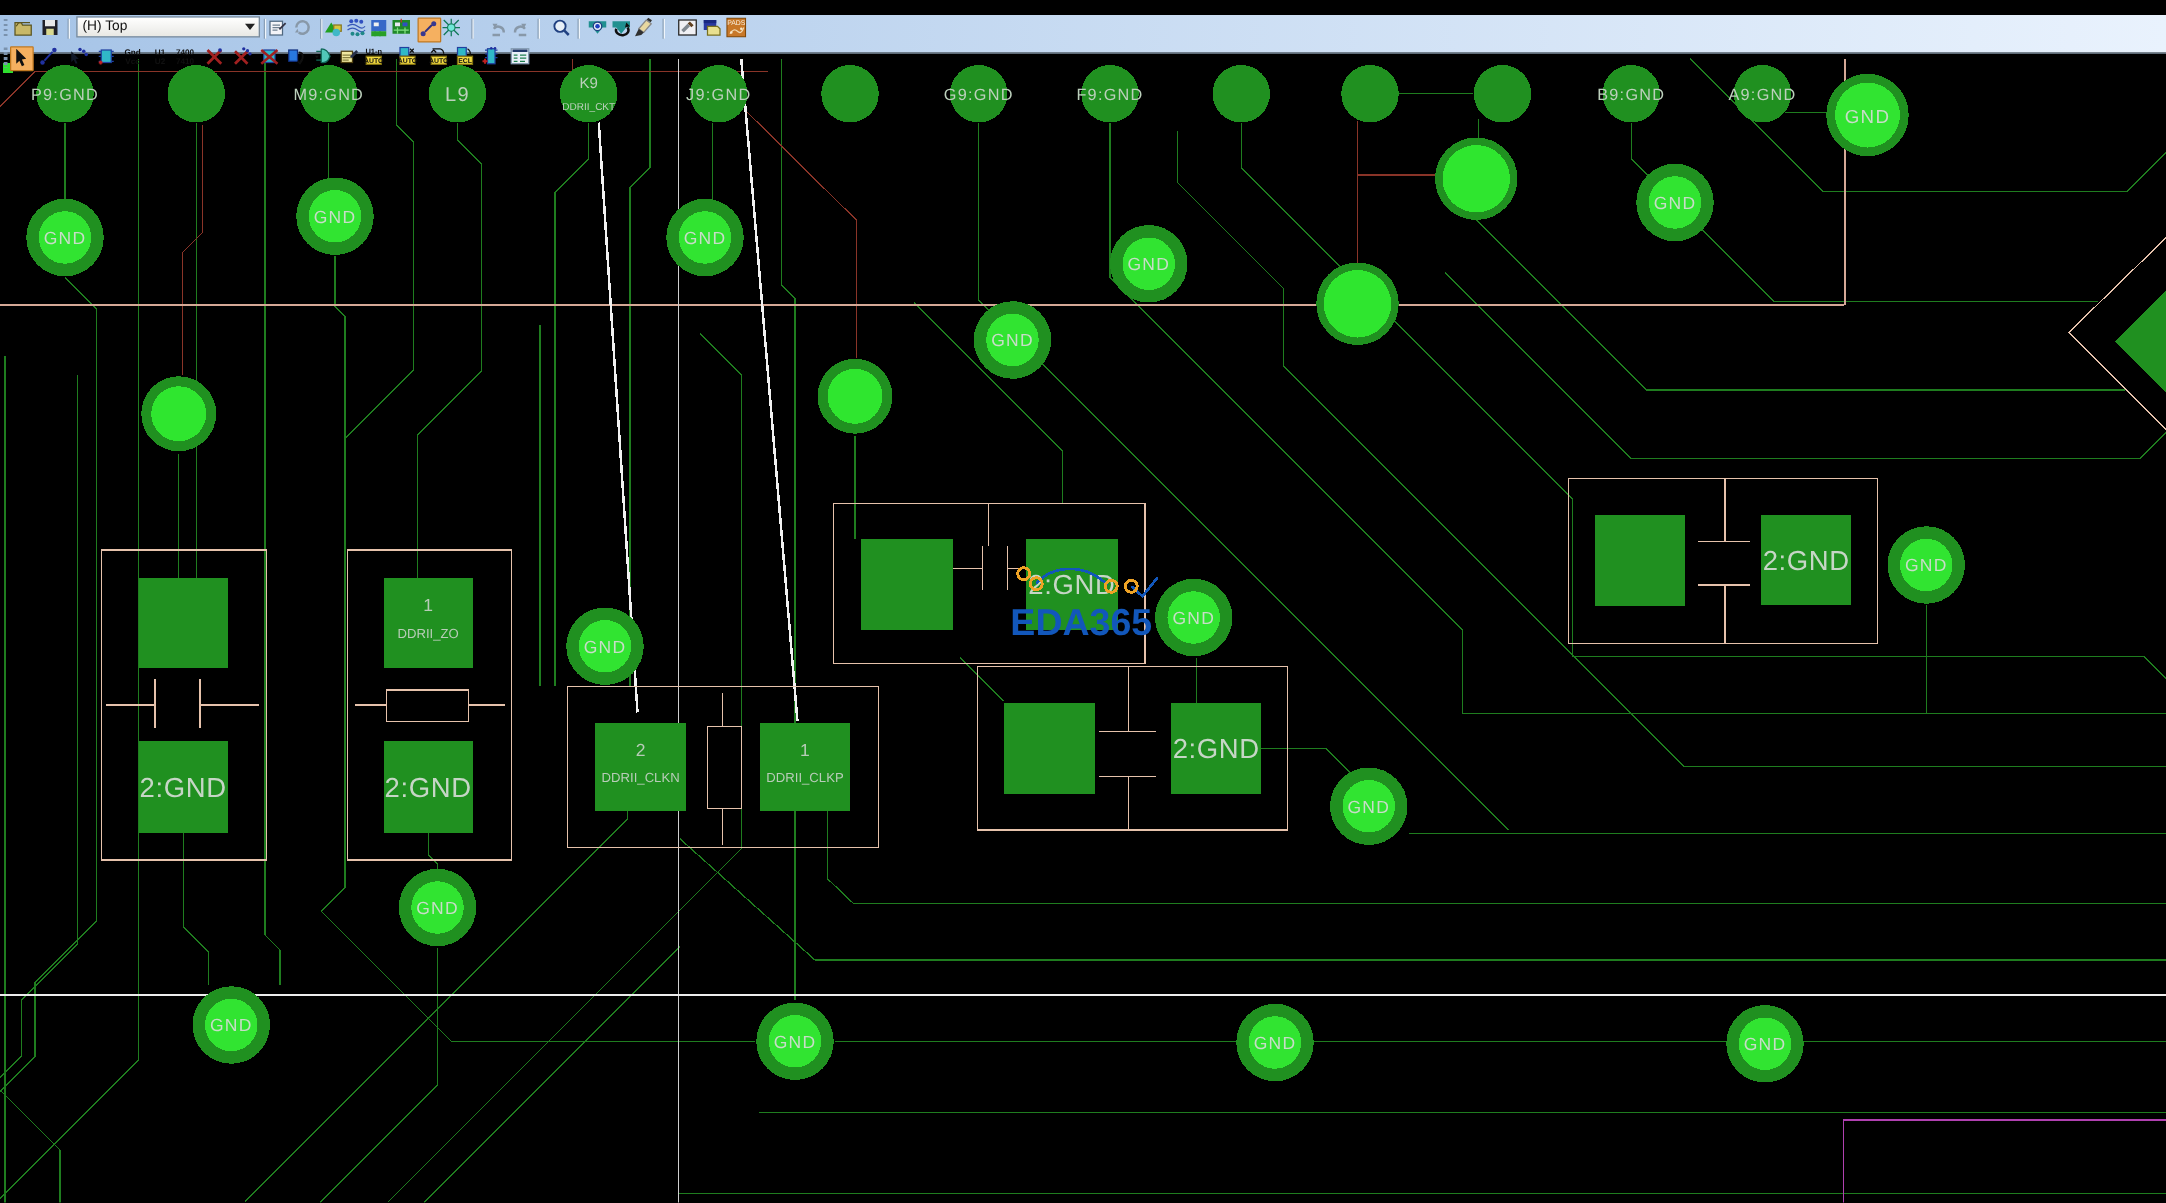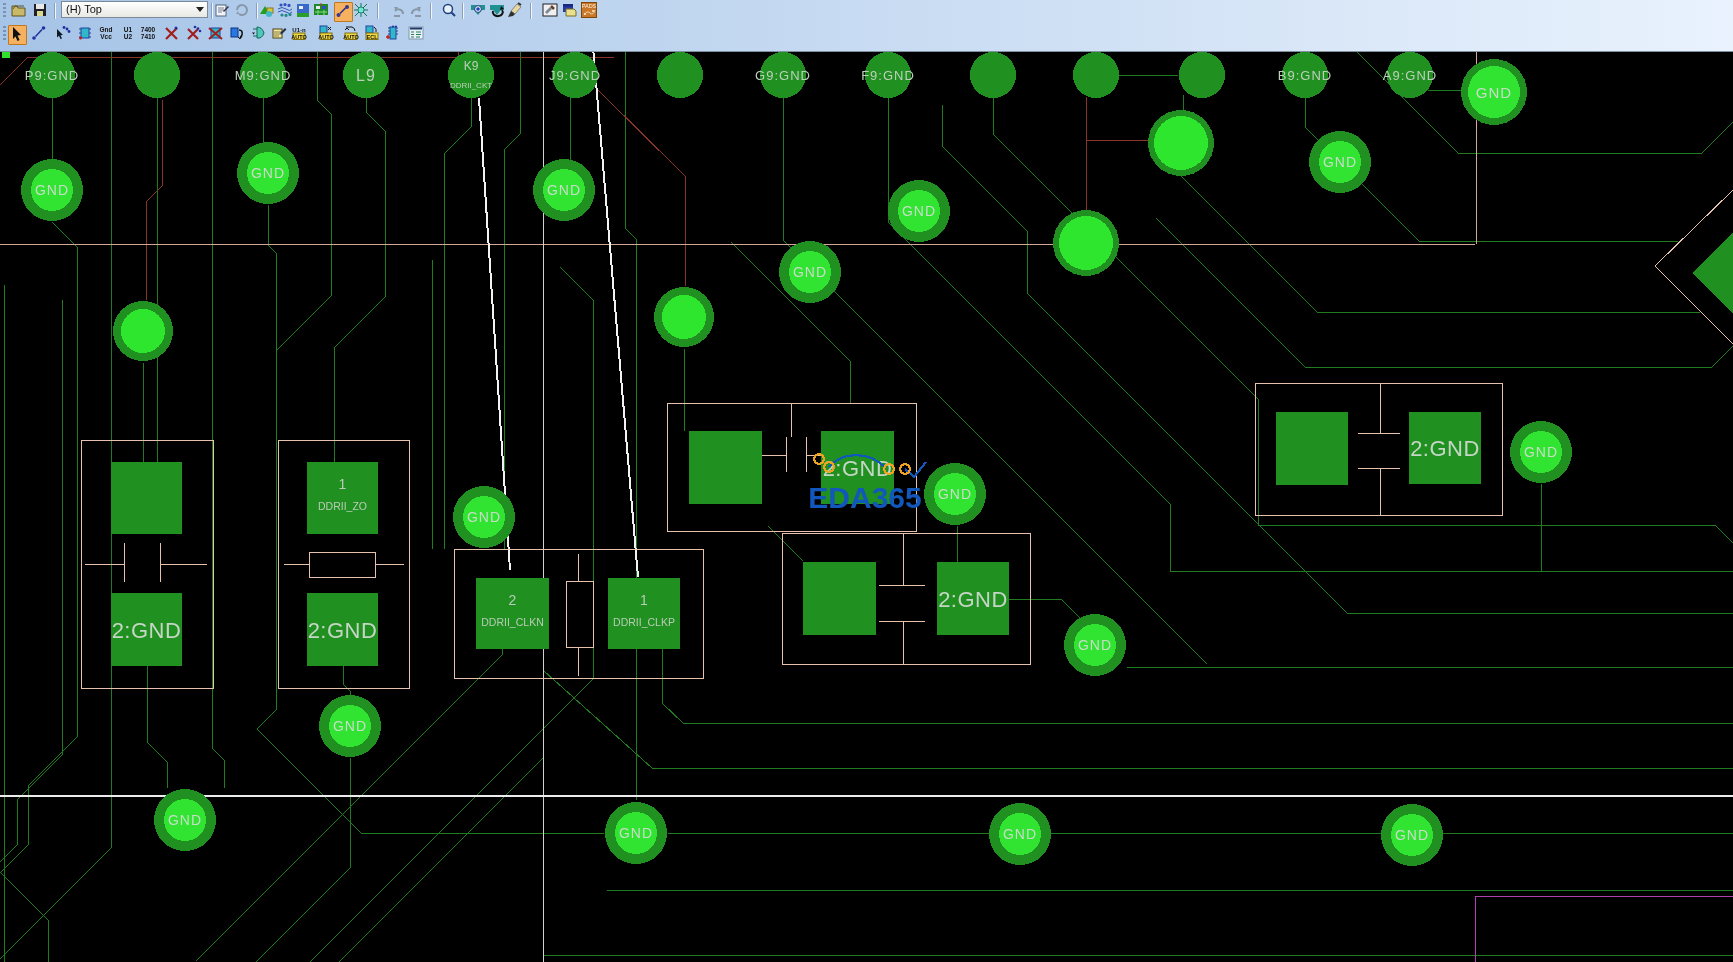--- a/index.html
+++ b/index.html
@@ -1,14 +1,14 @@
 <!DOCTYPE html>
 <html><head><meta charset="utf-8"><style>
 html,body{margin:0;padding:0;width:1733px;height:962px;overflow:hidden;background:#000;}
-#tb{position:absolute;top:0;left:0;width:1733px;height:52px;
+#tb{position:absolute;top:12px;left:0;width:1733px;height:31px;
  background:linear-gradient(to right,#a6c4e7,#e9f2fd);border-bottom:1px solid #7e8f9f;box-sizing:border-box;}
 .grip{position:absolute;left:3px;top:3px;width:3px;height:16px;
  background:repeating-linear-gradient(to bottom,#7a92ad 0 2px,transparent 2px 4px);}
 .sep{position:absolute;top:3px;width:1px;height:16px;background:#8aa0b8;border-right:1px solid #f0f6fc;}
 .ic{position:absolute;top:2px;width:17px;height:18px;}
 .sel{background:#f5b060;border:1px solid #c07820;border-radius:1px;}
 svg{position:absolute;top:0;left:0;}
 #dd{position:absolute;left:61px;top:1px;width:147px;height:17px;background:linear-gradient(#fff,#e8e8e4);
  border:1px solid #7a8a99;font:11px "Liberation Sans",sans-serif;color:#111;padding:1px 4px;box-sizing:border-box;}
 #dd .arr{position:absolute;right:3px;top:5px;width:0;height:0;border:4px solid transparent;border-top:5px solid #222;}

